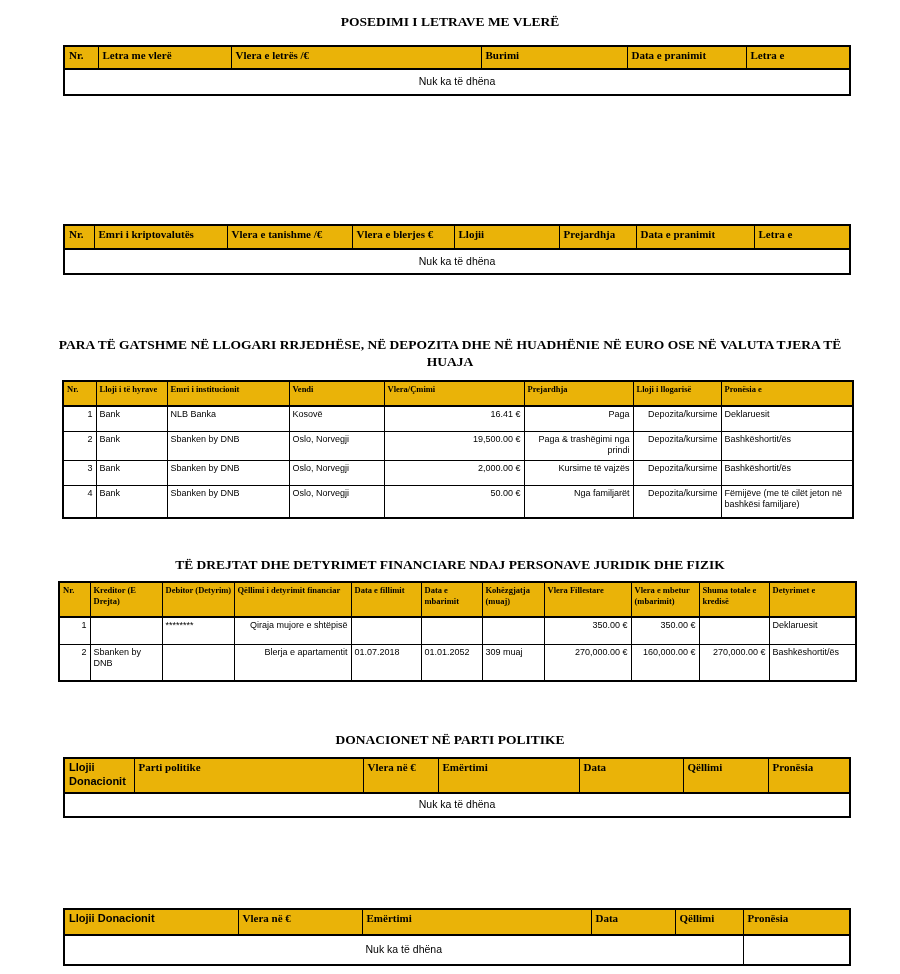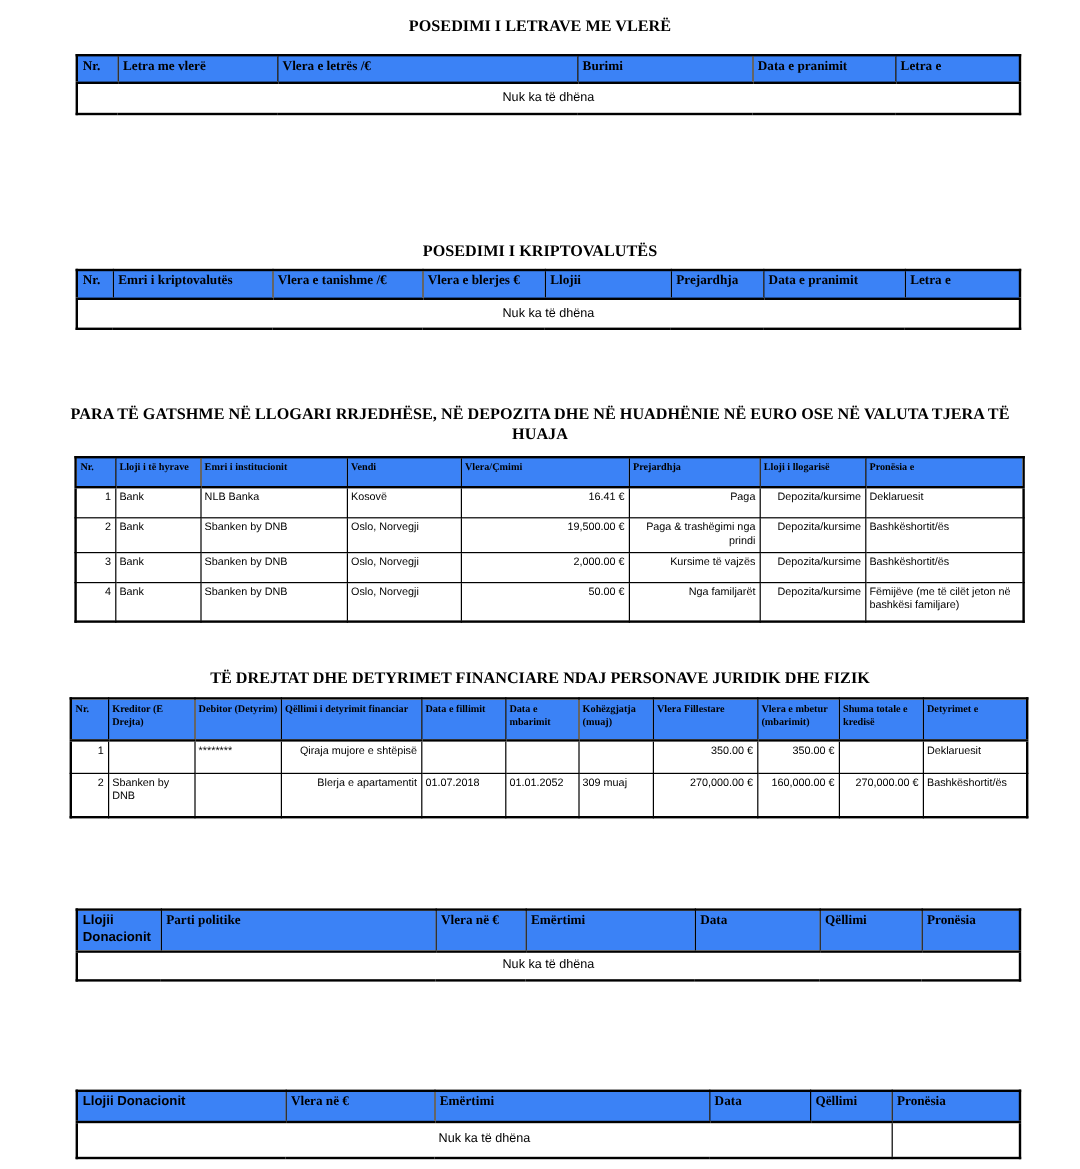--- a/index.html
+++ b/index.html
@@ -29,21 +29,21 @@
     border-collapse: collapse;
     table-layout: fixed;
     background: #fff;
     border: 2px solid #000;
   }
   .tbl th, .tbl td {
     border: 1px solid #000;
     overflow: hidden;
   }
   .tbl thead th {
-    background: #3b82f6;
+    background: #eab308;
     border-bottom: 2px solid #000;
     font-family: "Liberation Serif", serif;
     font-weight: bold;
     text-align: left;
     vertical-align: top;
     padding: 2px 2px 2px 4px;
   }
   .big-head thead th { font-size: 11px; line-height: 1.25; }
   .small-head thead th { font-size: 8.5px; line-height: 1.3; padding: 2px 1px 2px 3px; }
   .tbl th.sans-th { font-family: "Liberation Sans", sans-serif; }
@@ -108,21 +108,20 @@
         <th>Letra e</th>
       </tr>
     </thead>
     <tbody>
       <tr style="height:26px">
         <td class="empty-cell" colspan="6">Nuk ka të dhëna</td>
       </tr>
     </tbody>
   </table>
 
-  <div class="section-title s2-title">POSEDIMI I KRIPTOVALUTËS</div>
   <table class="tbl t2 big-head">
     <colgroup>
       <col style="width:30px">
         <col style="width:133px">
         <col style="width:125px">
         <col style="width:102px">
       <col style="width:105px">
         <col style="width:77px">
         <col style="width:118px">
         <col style="width:96px">
@@ -267,20 +266,21 @@
         <td>01.01.2052</td>
         <td>309 muaj</td>
         <td>270,000.00 €</td>
         <td>160,000.00 €</td>
         <td>270,000.00 €</td>
         <td>Bashkëshortit/ës</td>
       </tr>
     </tbody>
   </table>
 
+  <div class="section-title s5-title">DONACIONET NË PARTI POLITIKE</div>
   <table class="tbl t5 big-head">
     <colgroup>
       <col style="width:70px">
         <col style="width:229px">
         <col style="width:75px">
         <col style="width:141px">
       <col style="width:104px">
         <col style="width:85px">
         <col style="width:82px">
     </colgroup>

